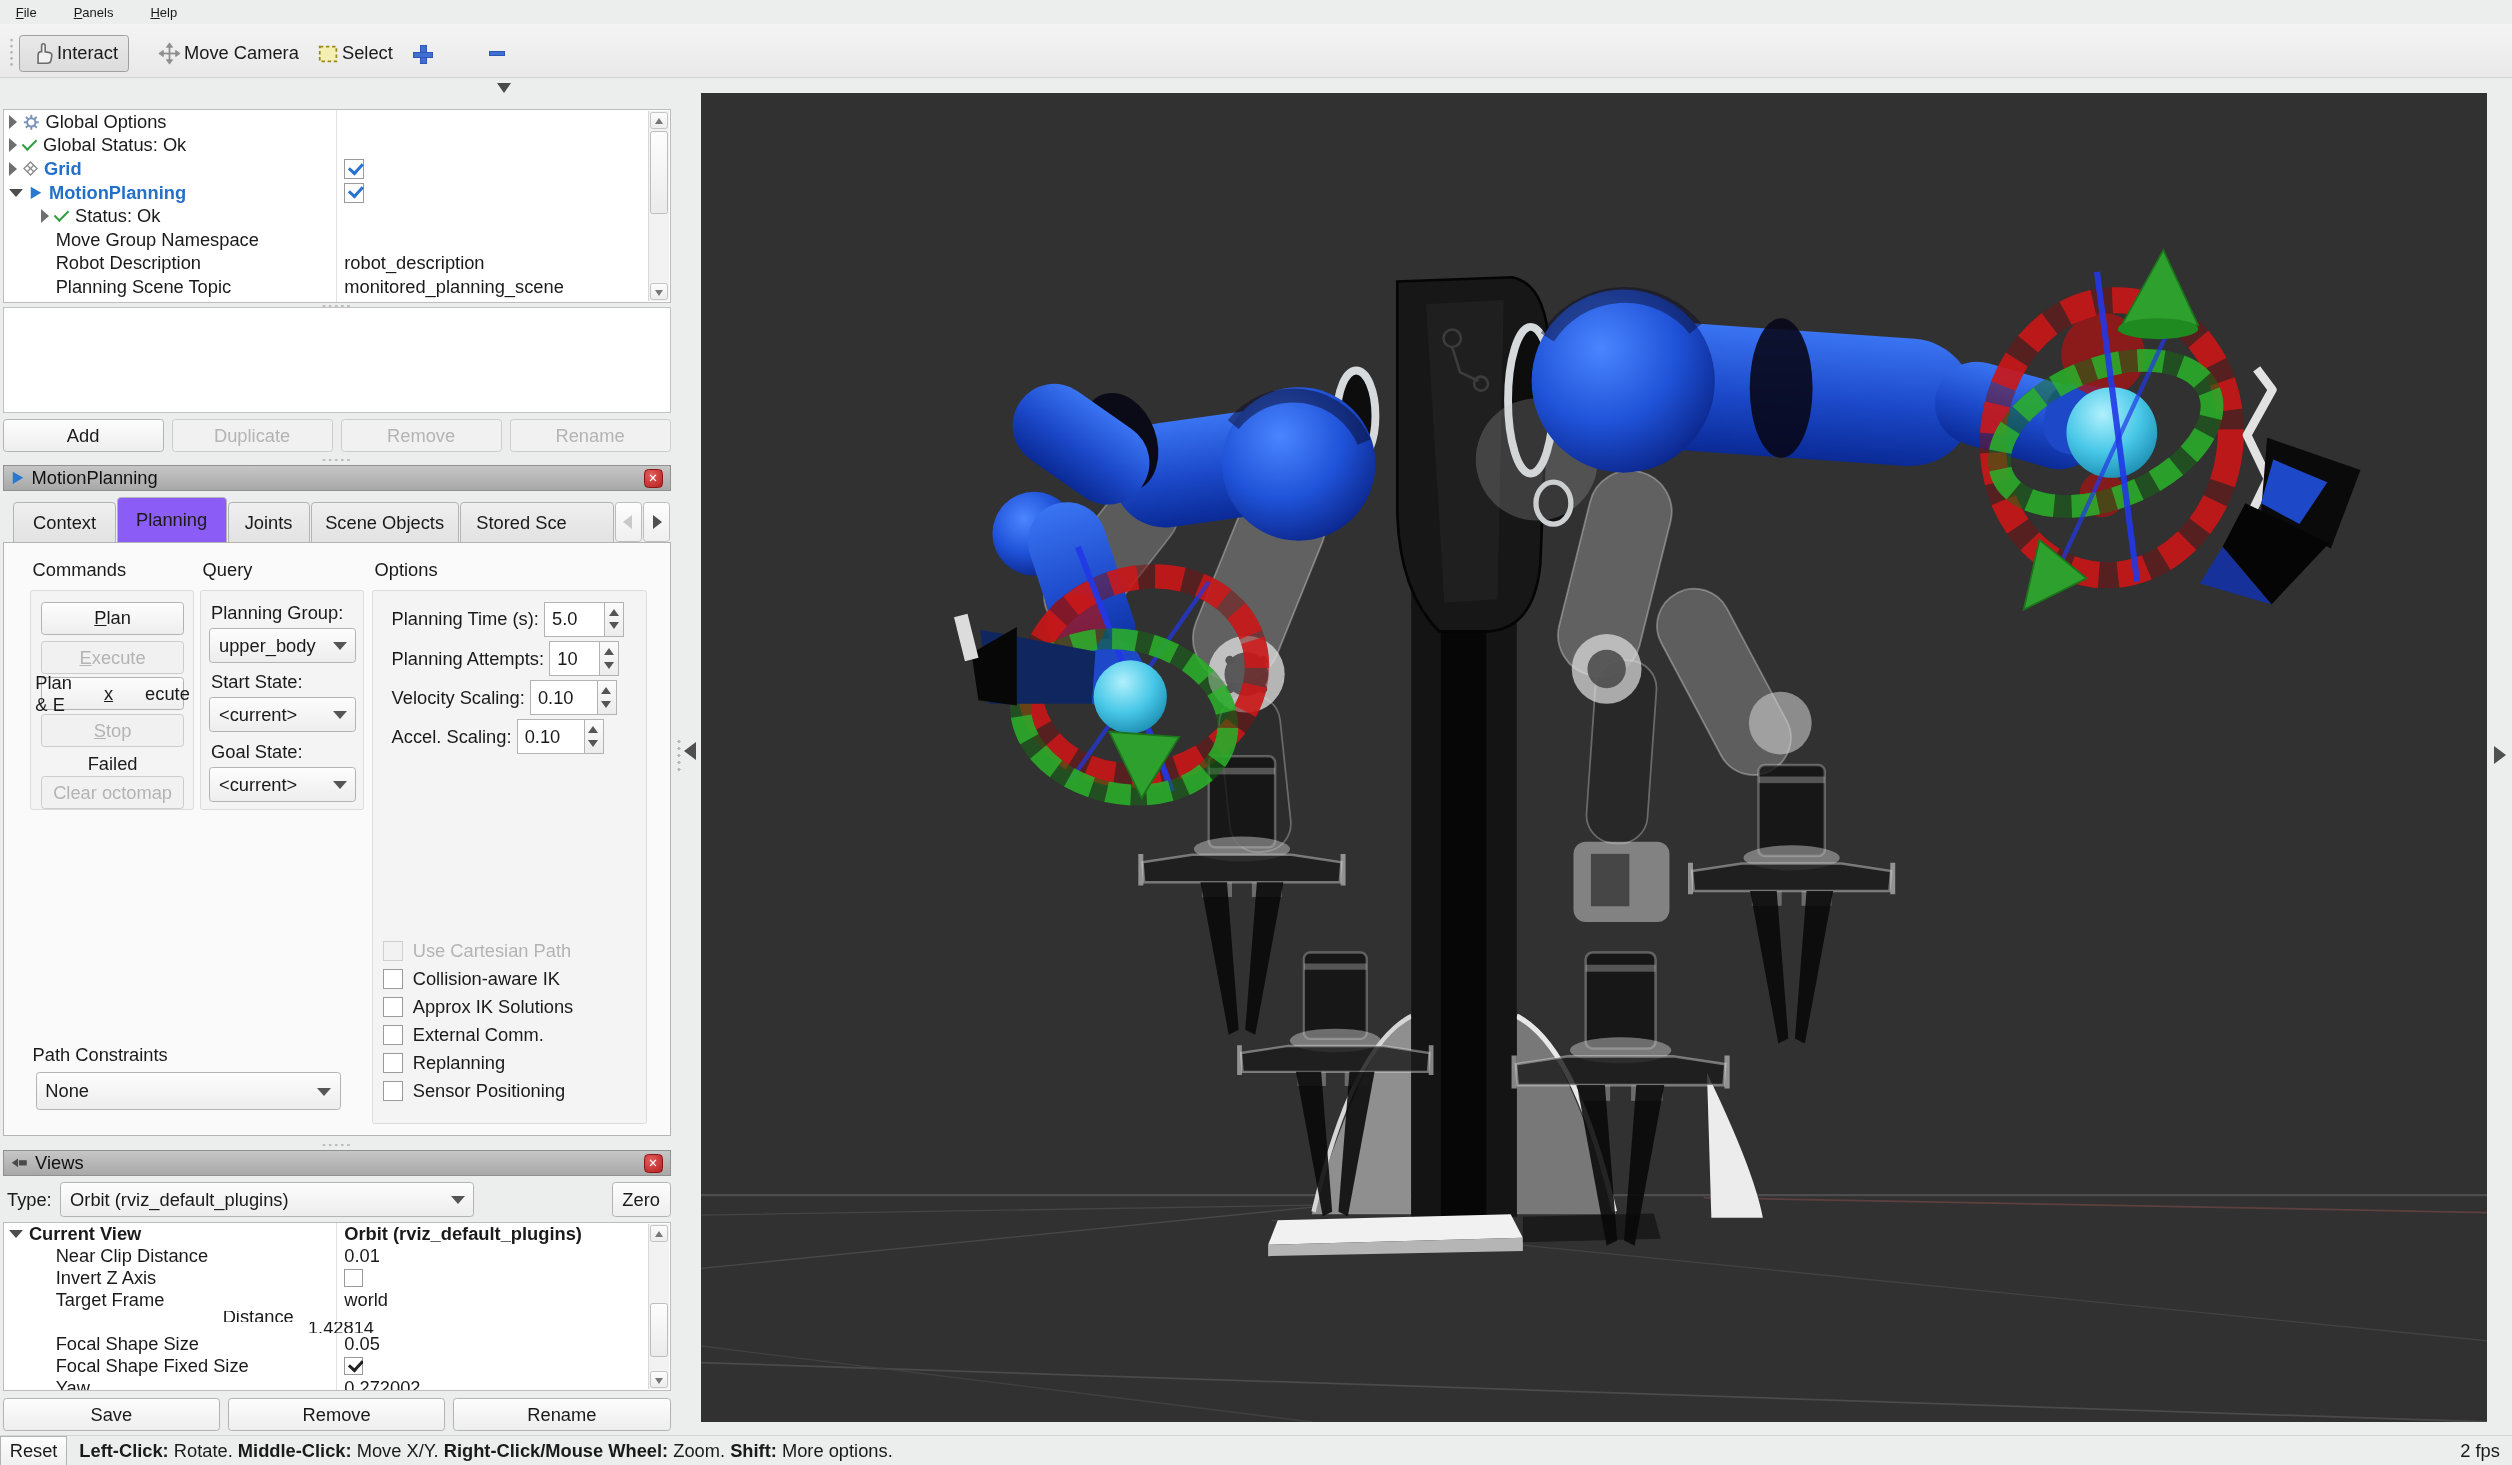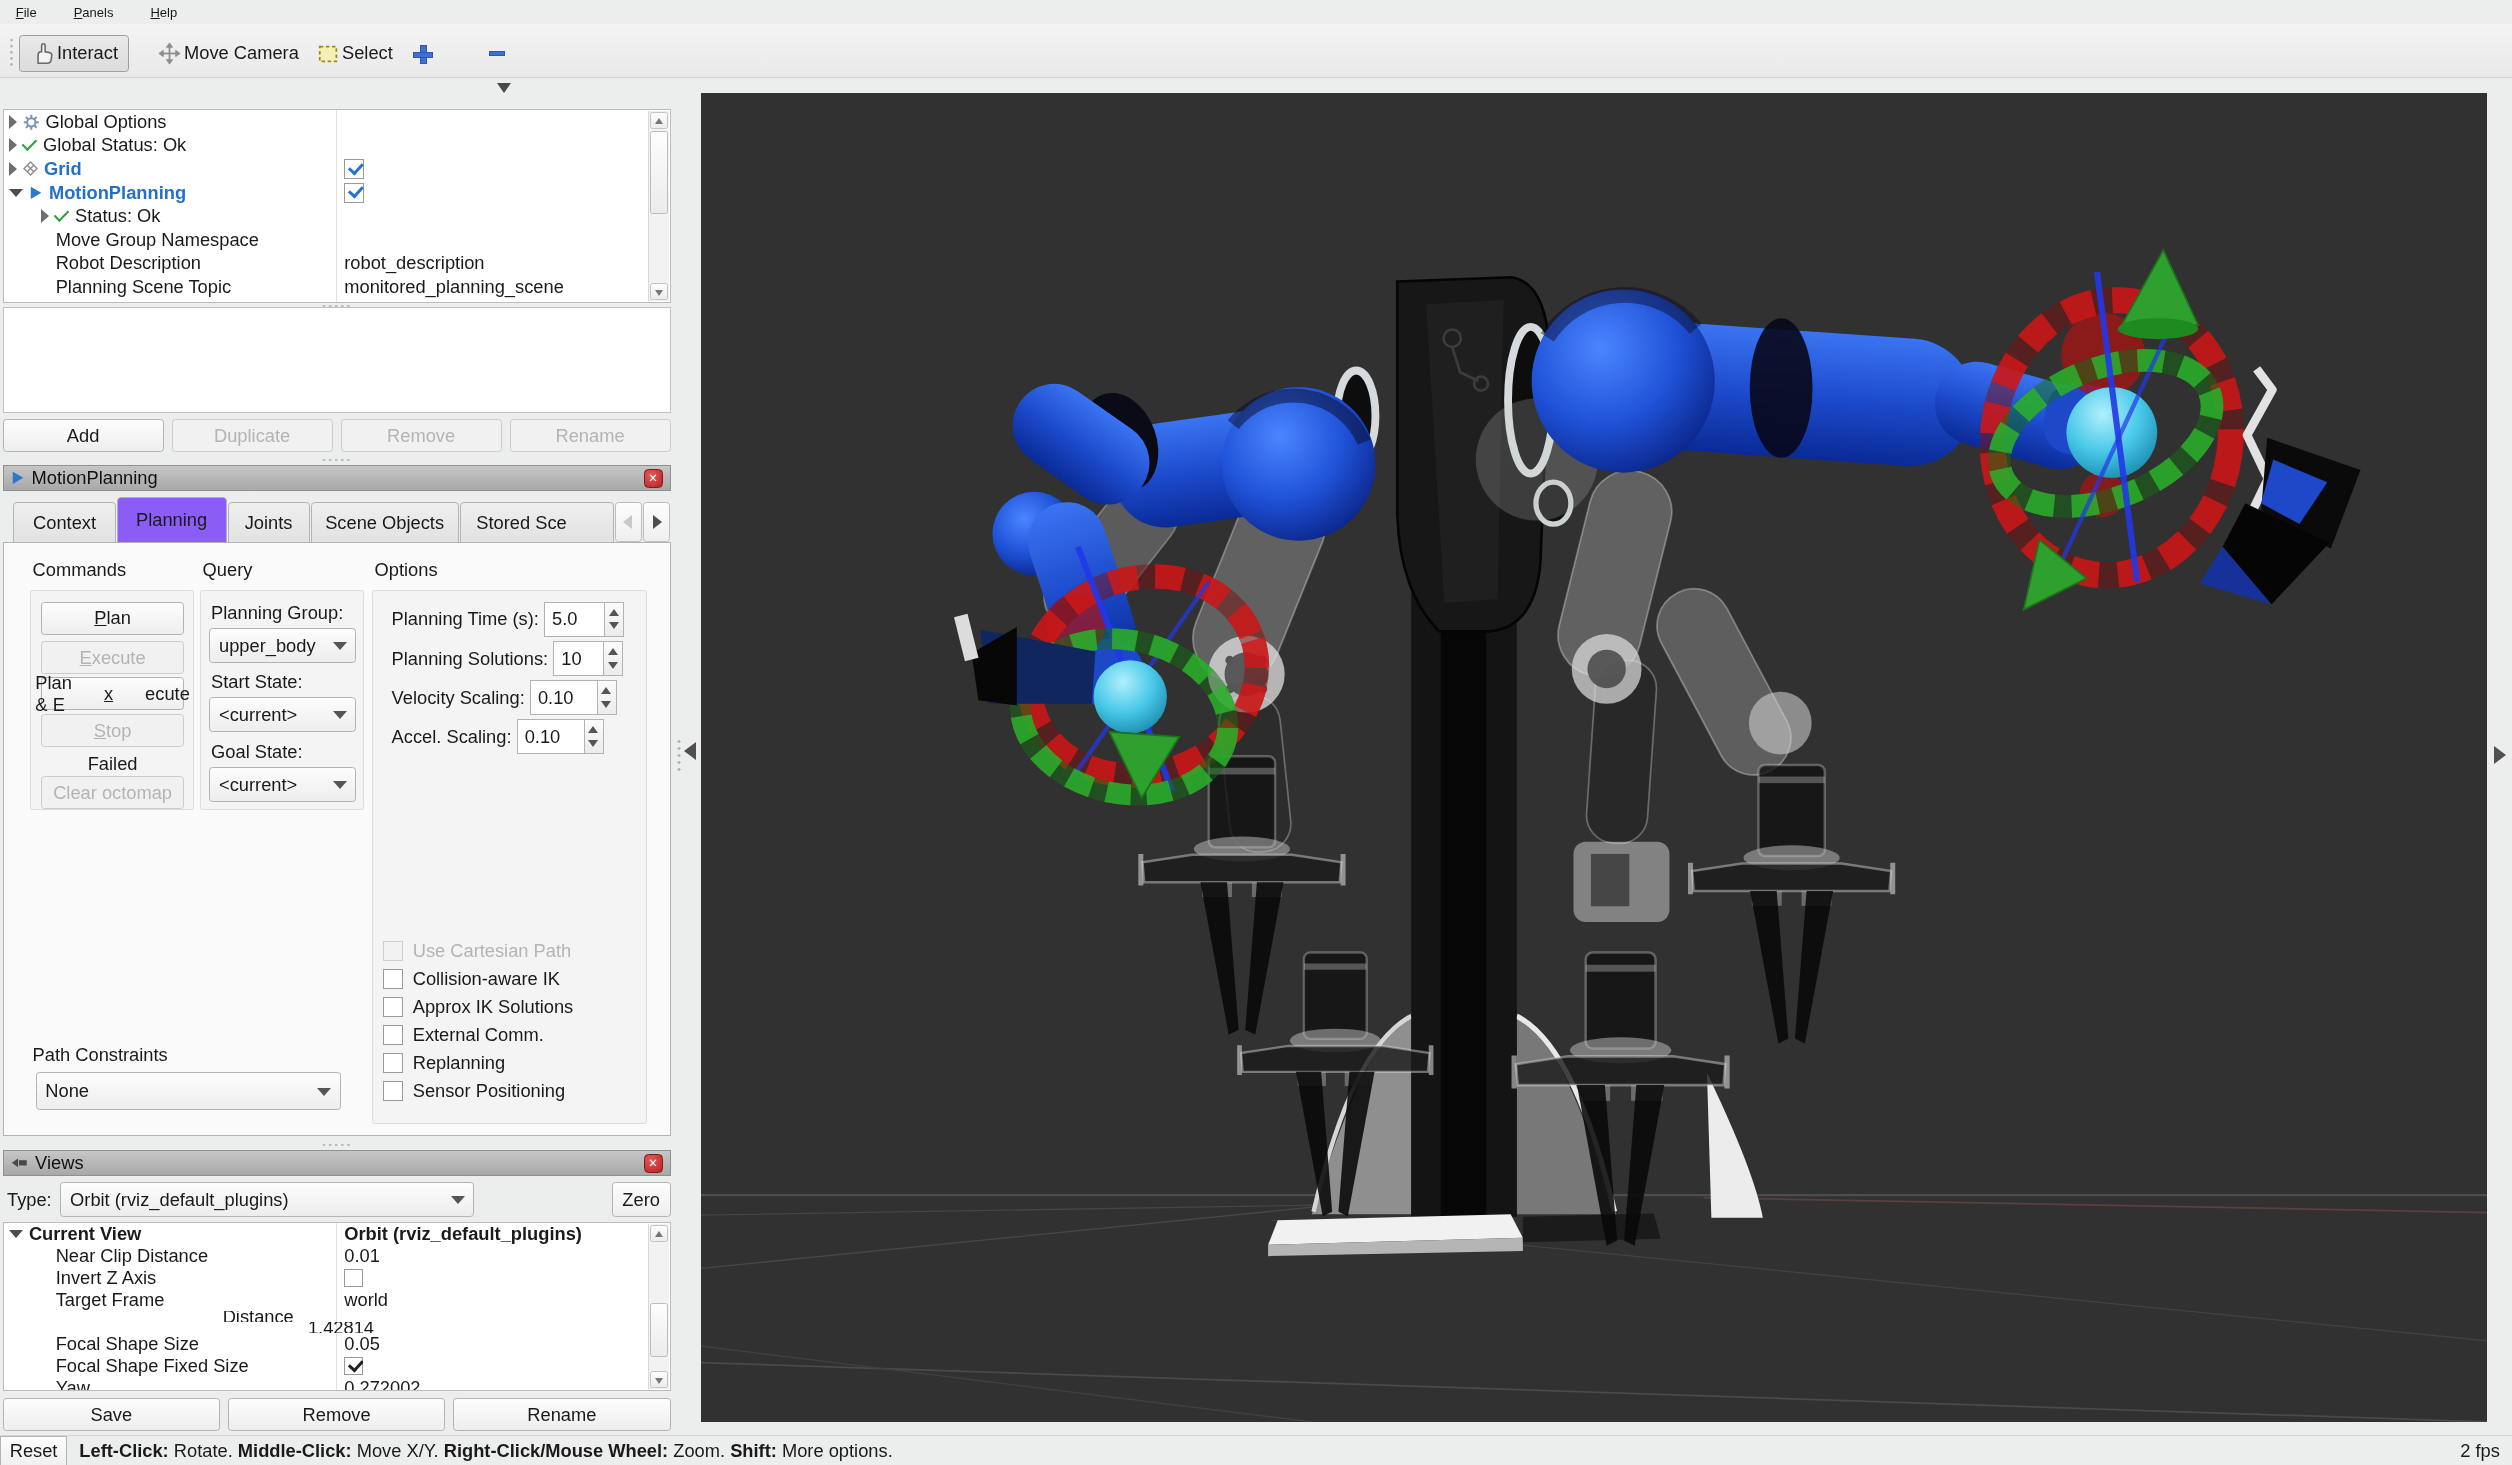--- a/index.html
+++ b/index.html
@@ -344,21 +344,21 @@
   <div class="sec-heading" style="left:371px; top:15.7px;">Options</div>
   <div class="groupbox" style="left:368px; top:47px; width:275px; height:534px;">
     <div class="opt-row" style="top:10.5px;">
       <span>Planning Time (s):</span>
       <span class="spinfield">
           <span class="spinbox" style="width:61px;">5.0</span>
           <span class="spinner"></span>
         </span>
     </div>
     <div class="opt-row" style="top:50px;">
-      <span>Planning Solutions:</span>
+      <span>Planning Attempts:</span>
       <span class="spinfield">
           <span class="spinbox" style="width:51px;">10</span>
           <span class="spinner"></span>
         </span>
     </div>
     <div class="opt-row" style="top:89px;">
       <span>Velocity Scaling:</span>
       <span class="spinfield">
           <span class="spinbox" style="width:68px;">0.10</span>
           <span class="spinner"></span>

